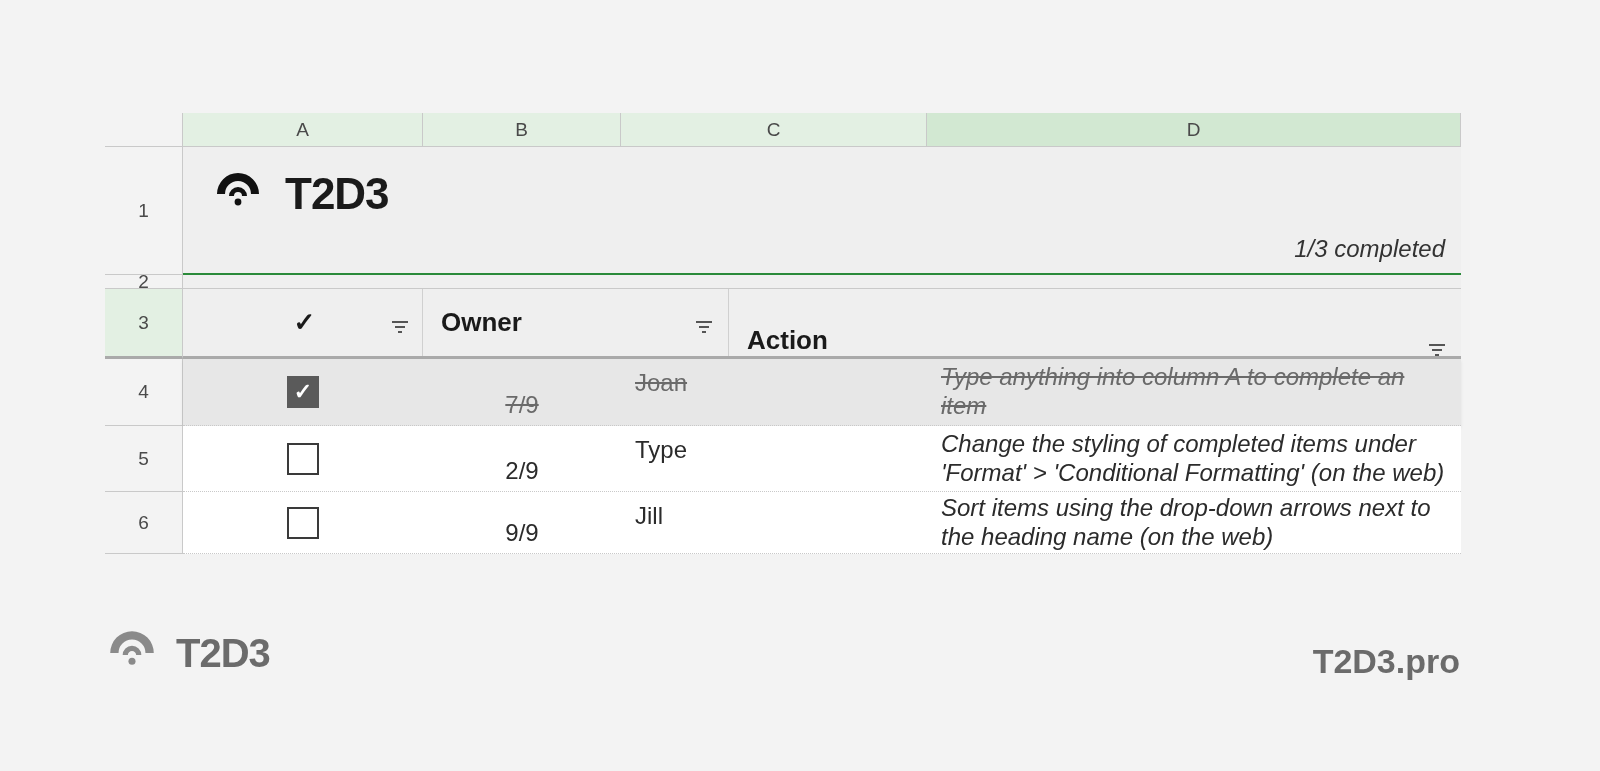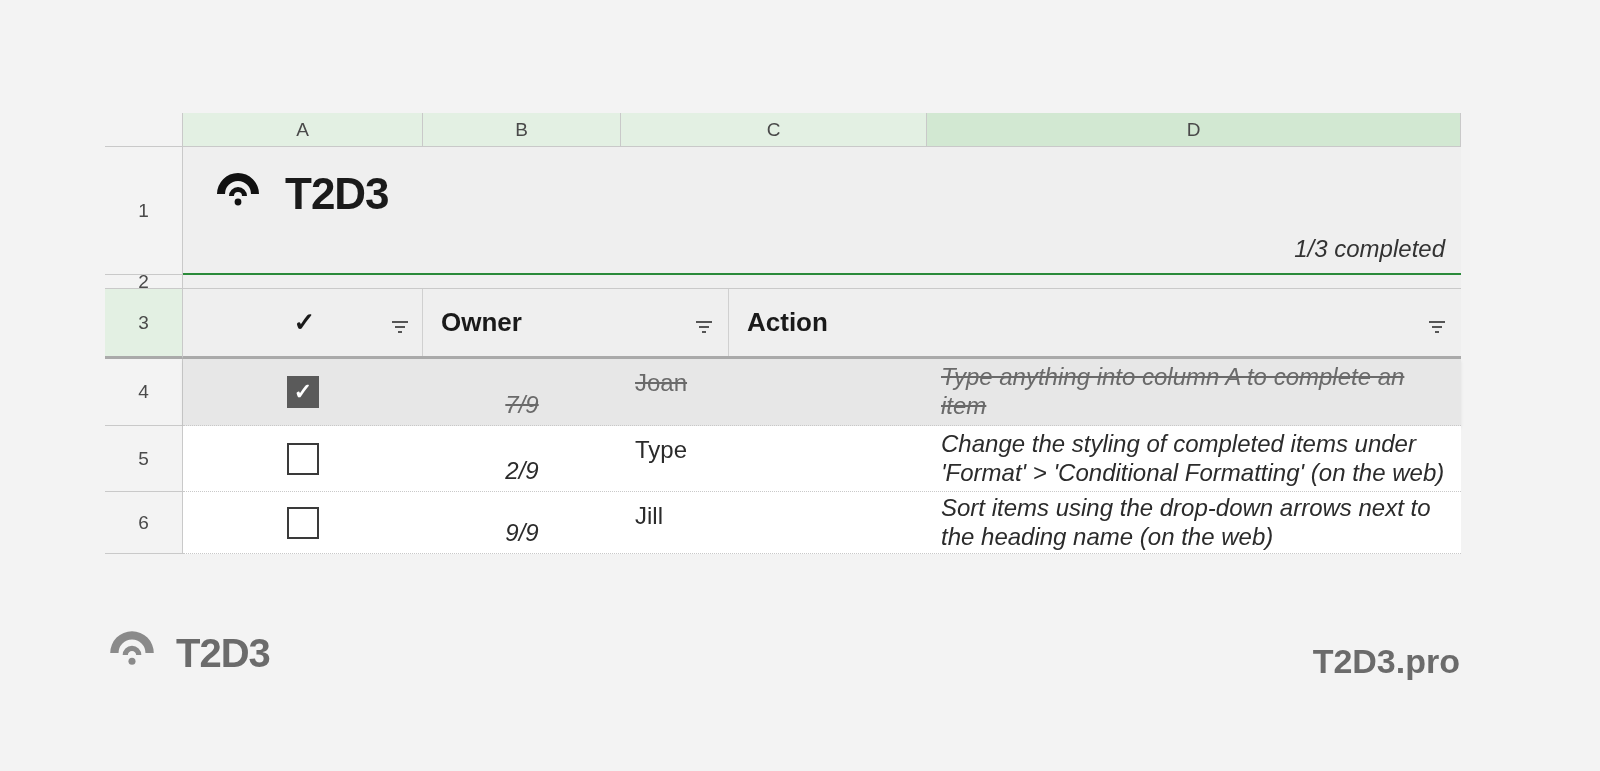--- a/index.html
+++ b/index.html
@@ -121,21 +121,21 @@
   .th-cell .check-glyph {
     font-size: 26px;
     text-align:center;
     flex:1;
   }
   .th-cell.cA { width:240px; justify-content:center; }
   .th-cell.cA .filter-icon{ position:absolute; right:12px;}
   .th-cell.cA { position:relative;}
   .th-cell.cB { width:198px; }
   .th-cell.cC { width:306px; }
-  .th-cell.cD { flex:1; border-right:none;}
+  .th-cell.cD { flex:1; border-right:none;align-items:flex-end;}
   .filter-icon {
     width:20px; height:20px;
     color:#555;
     flex-shrink:0;
   }
 
   
   .data-row {
     flex:1;
     display:flex;
@@ -146,21 +146,21 @@
   .row-6 .data-row { background:#ffffff; height:62px;}
 
   .td-cell {
     display:flex;
     align-items:center;
     padding: 4px 14px;
     font-size:24px;
     color:#2b2b2b;
   }
   .td-cell.cA { width:240px; justify-content:center;}
-  .td-cell.cB { width:198px; justify-content:center; align-items:flex-end; padding-bottom:6px;font-style:italic;}
+  .td-cell.cB { width:198px; justify-content:center; align-items:flex-end; padding-bottom:6px;}
   .td-cell.cC { width:306px; align-items:flex-start; padding-top:10px;}
   .td-cell.cD { flex:1; line-height:1.2;font-style:italic; }
 
   .row-4 .td-cell { color:#6a6a6a; text-decoration: line-through; }
   .row-4 .td-cell.cA { text-decoration:none; }
 
   .checkbox {
     width:32px; height:32px;
     border:2.5px solid #3a3a3a;
     background:#fff;

